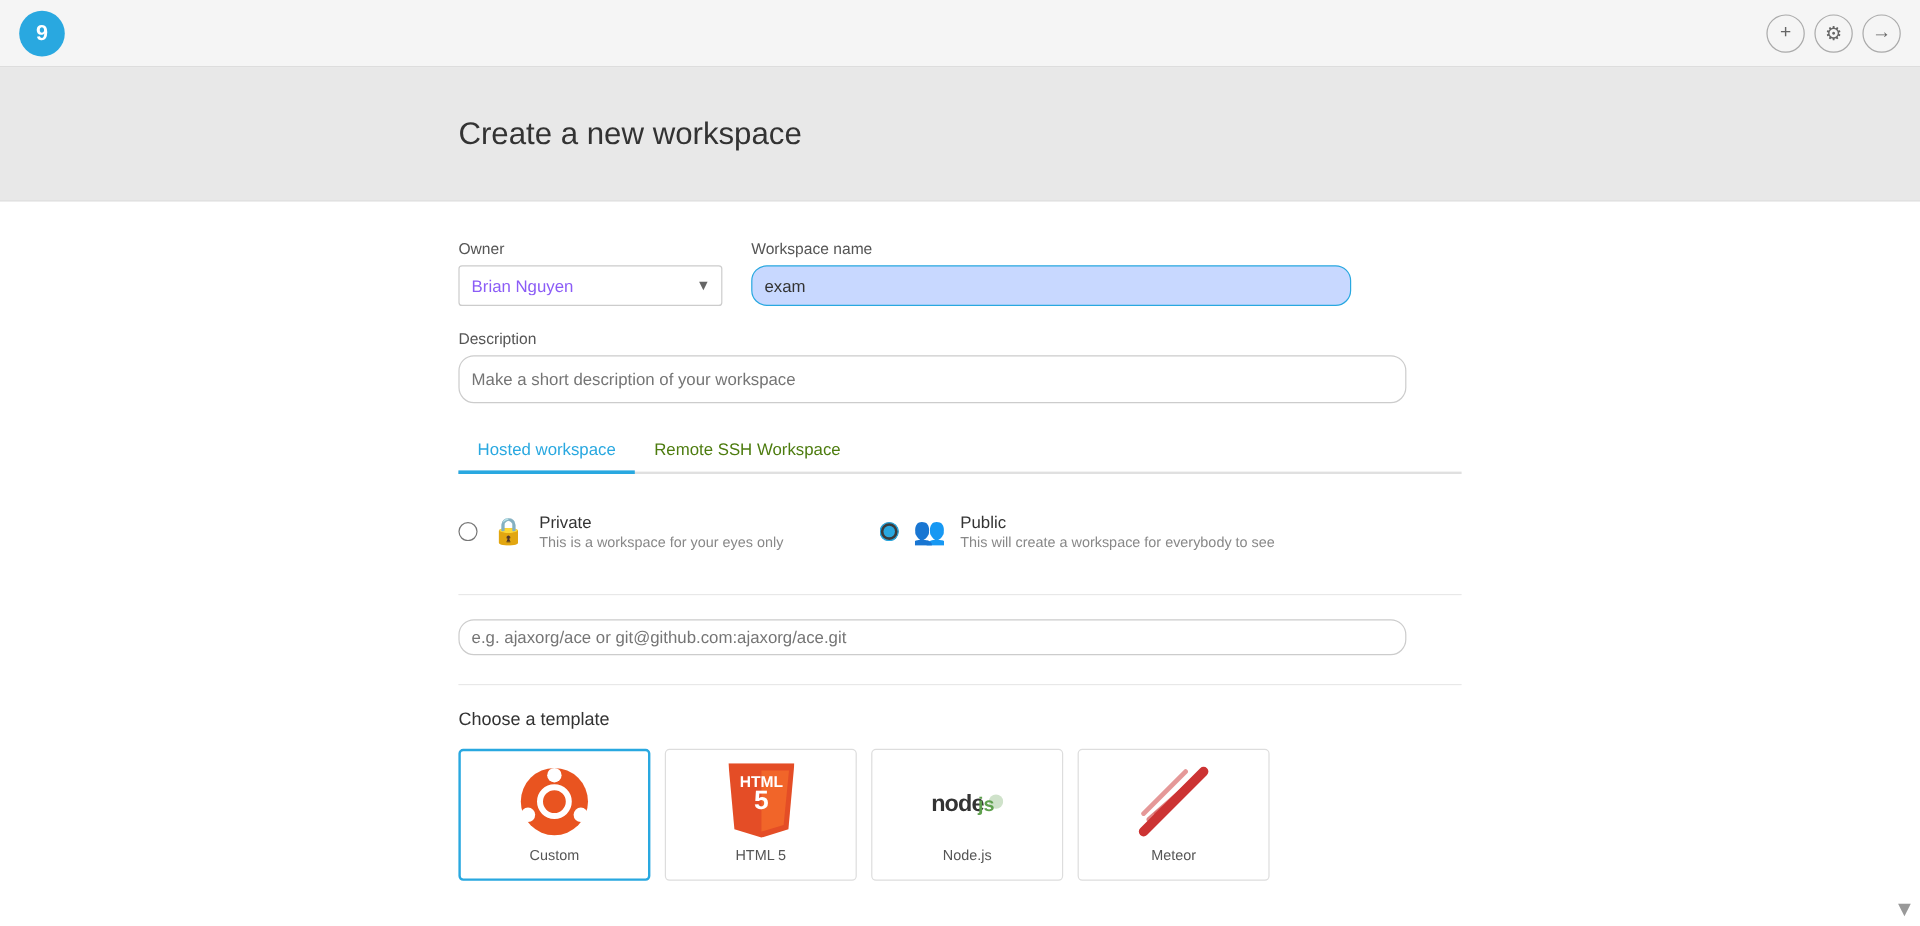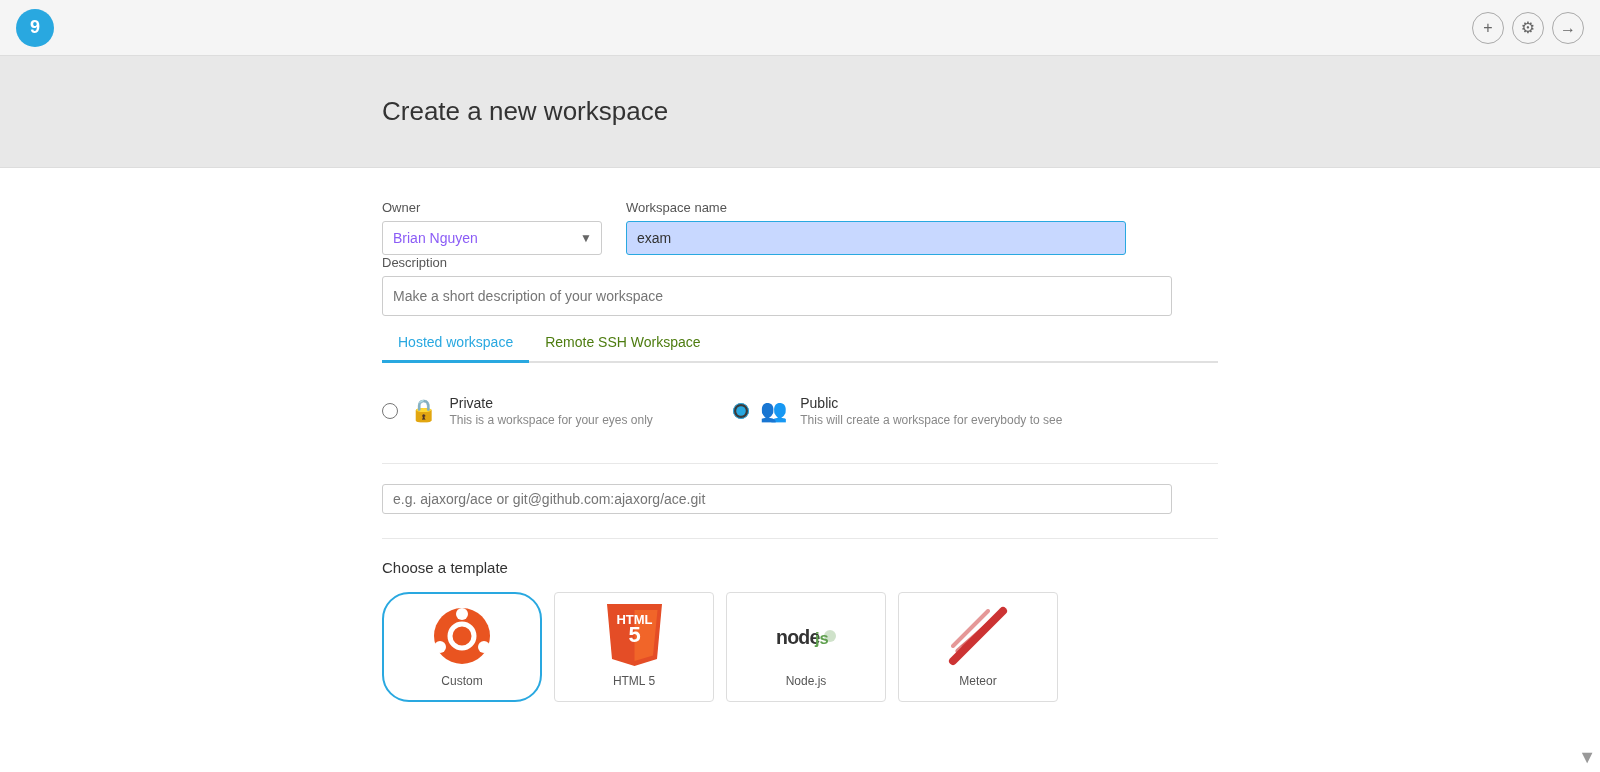--- a/index.html
+++ b/index.html
@@ -76,20 +76,21 @@
     .form-container {
       max-width: 900px;
       margin: 0 auto;
       padding: 0 32px;
     }
 
     
     .form-row {
       display: flex;
       gap: 24px;
+      margin-bottom: 20px;
     }
     .form-group {
       display: flex;
       flex-direction: column;
       gap: 6px;
     }
     .form-group label {
       font-size: 13px;
       color: #555;
       font-weight: 500;
@@ -120,21 +121,21 @@
       top: 50%;
       transform: translateY(-50%);
       pointer-events: none;
       color: #666;
       font-size: 12px;
     }
 
     input[type="text"], textarea {
       padding: 8px 10px;
       border: 1px solid #ccc;
-      border-radius: 3px;
+      border-radius: 13px;
       font-size: 14px;
       outline: none;
       color: #333;
     }
     .workspace-name-input {
       width: 500px;
     }
     .workspace-name-input.selected {
       background: #c8d8ff;
       border-color: #29a8e0;
@@ -253,21 +254,21 @@
       display: flex;
       flex-direction: column;
       align-items: center;
       justify-content: center;
       cursor: pointer;
       background: white;
       transition: border-color 0.2s;
       padding: 12px;
       gap: 8px;
     }
-    .template-card.selected { border-color: #29a8e0; border-width: 2px; border-radius: 27px; }
+    .template-card.selected { border-color: #29a8e0; border-width: 2px; }
     .template-card-logo {
       width: 60px;
       height: 60px;
       display: flex;
       align-items: center;
       justify-content: center;
     }
     .template-card-name {
       font-size: 12px;
       color: #555;

